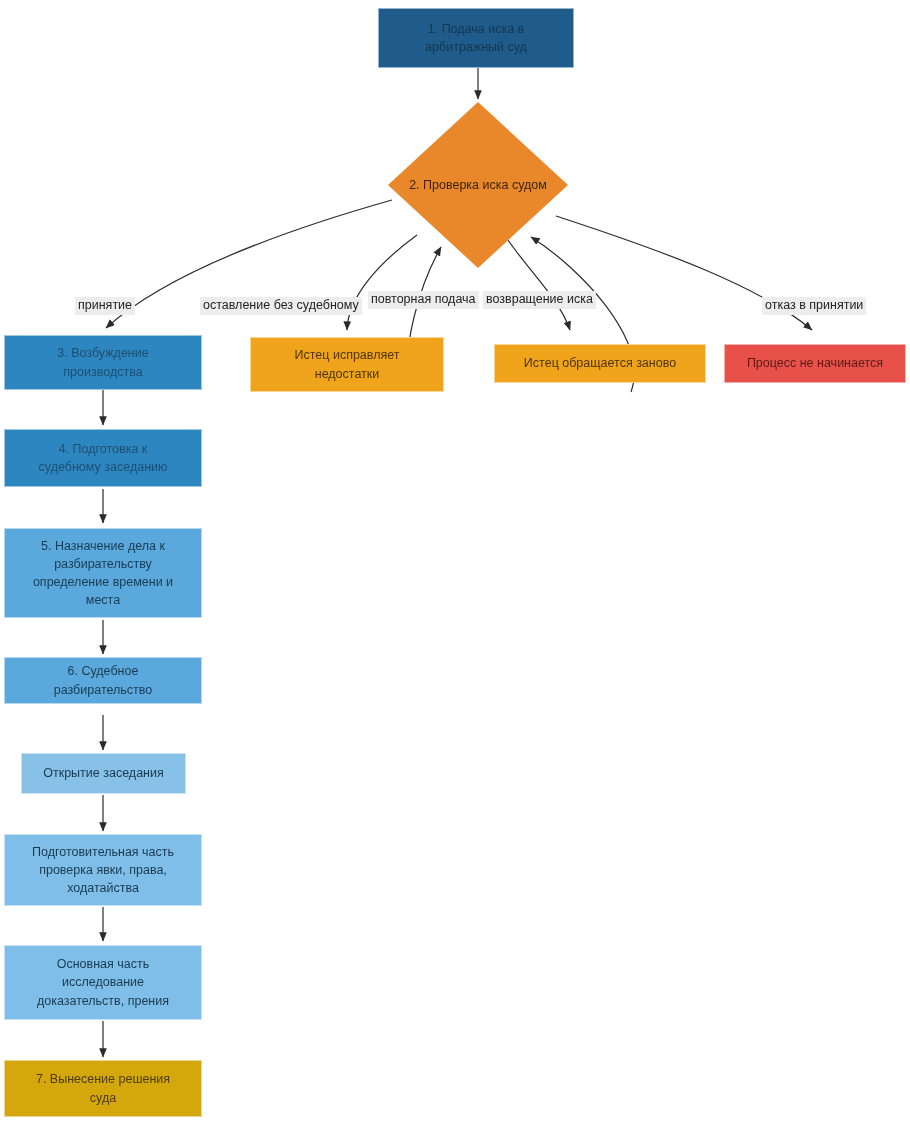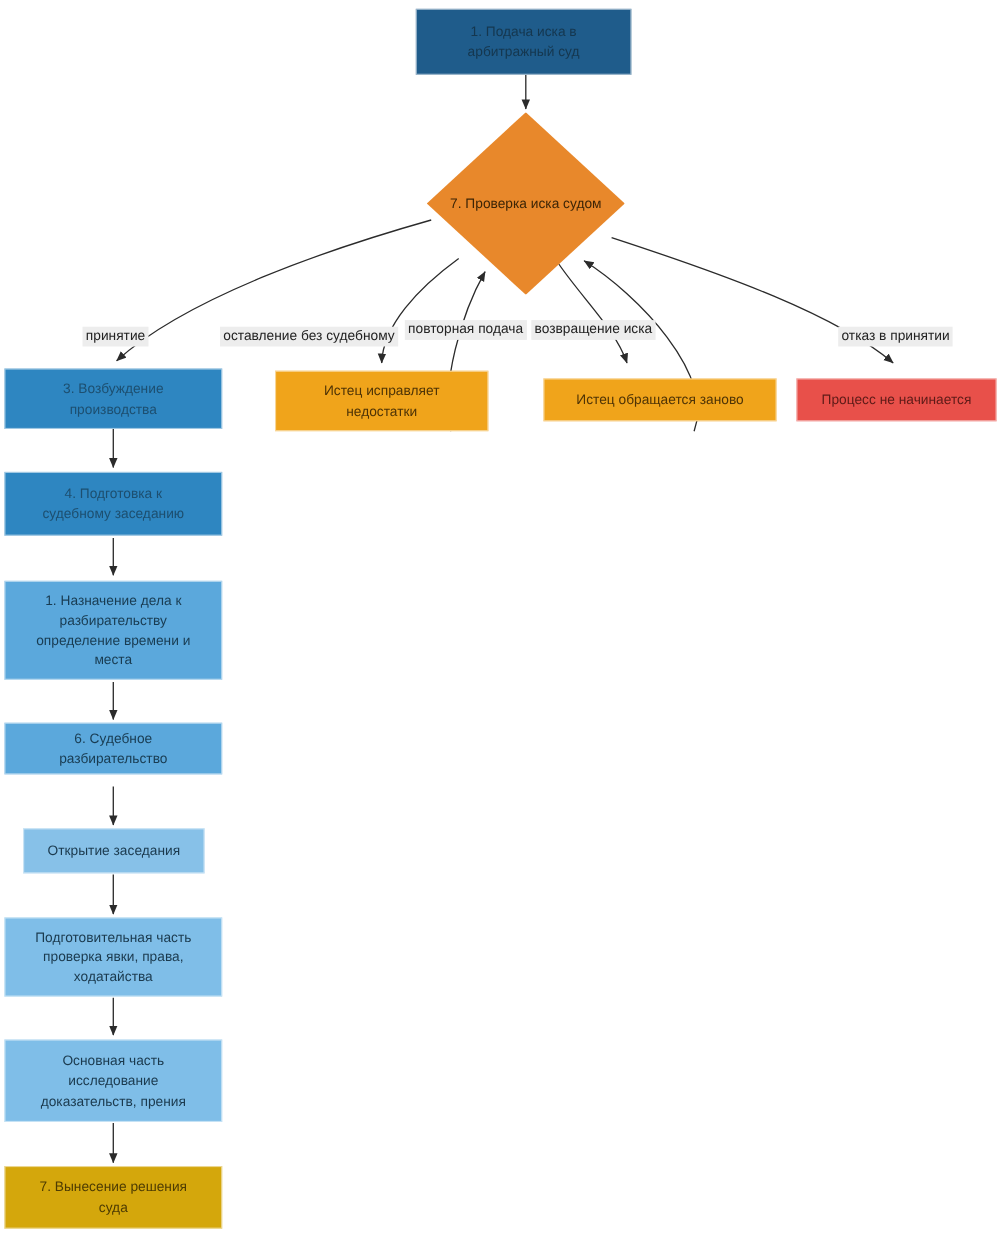--- a/index.html
+++ b/index.html
@@ -69,21 +69,21 @@
     </g>
   </svg>
 
   <div class="node rect n-darkblue" style="left:378px;top:8px;width:196px;height:60px;">
     <span>1. Подача иска в
 арбитражный суд</span>
   </div>
 
   <div class="diamond" style="left:388px;top:102px;width:180px;height:166px;">
     <span class="dshape"></span>
-    <span class="dtext">7. Проверка иска судом</span>
+    <span class="dtext">2. Проверка иска судом</span>
   </div>
 
   <div class="edge-label" style="left:75px;top:297px;">
     <span>принятие</span>
   </div>
   <div class="edge-label" style="left:200px;top:297px;">
     <span>оставление без судебному</span>
   </div>
   <div class="edge-label" style="left:368px;top:291px;">
     <span>повторная подача</span>
@@ -112,21 +112,21 @@
   <div class="node rect n-red" style="left:724px;top:344px;width:182px;height:39px;">
     <span>Процесс не начинается</span>
   </div>
 
   <div class="node rect n-blue" style="left:4px;top:429px;width:198px;height:58px;">
     <span>4. Подготовка к
 судебному заседанию</span>
   </div>
 
   <div class="node rect n-blue2" style="left:4px;top:528px;width:198px;height:90px;">
-    <span>1. Назначение дела к
+    <span>5. Назначение дела к
 разбирательству
 определение времени и
 места</span>
   </div>
 
   <div class="node rect n-blue2" style="left:4px;top:657px;width:198px;height:47px;">
     <span>6. Судебное
 разбирательство</span>
   </div>
 

